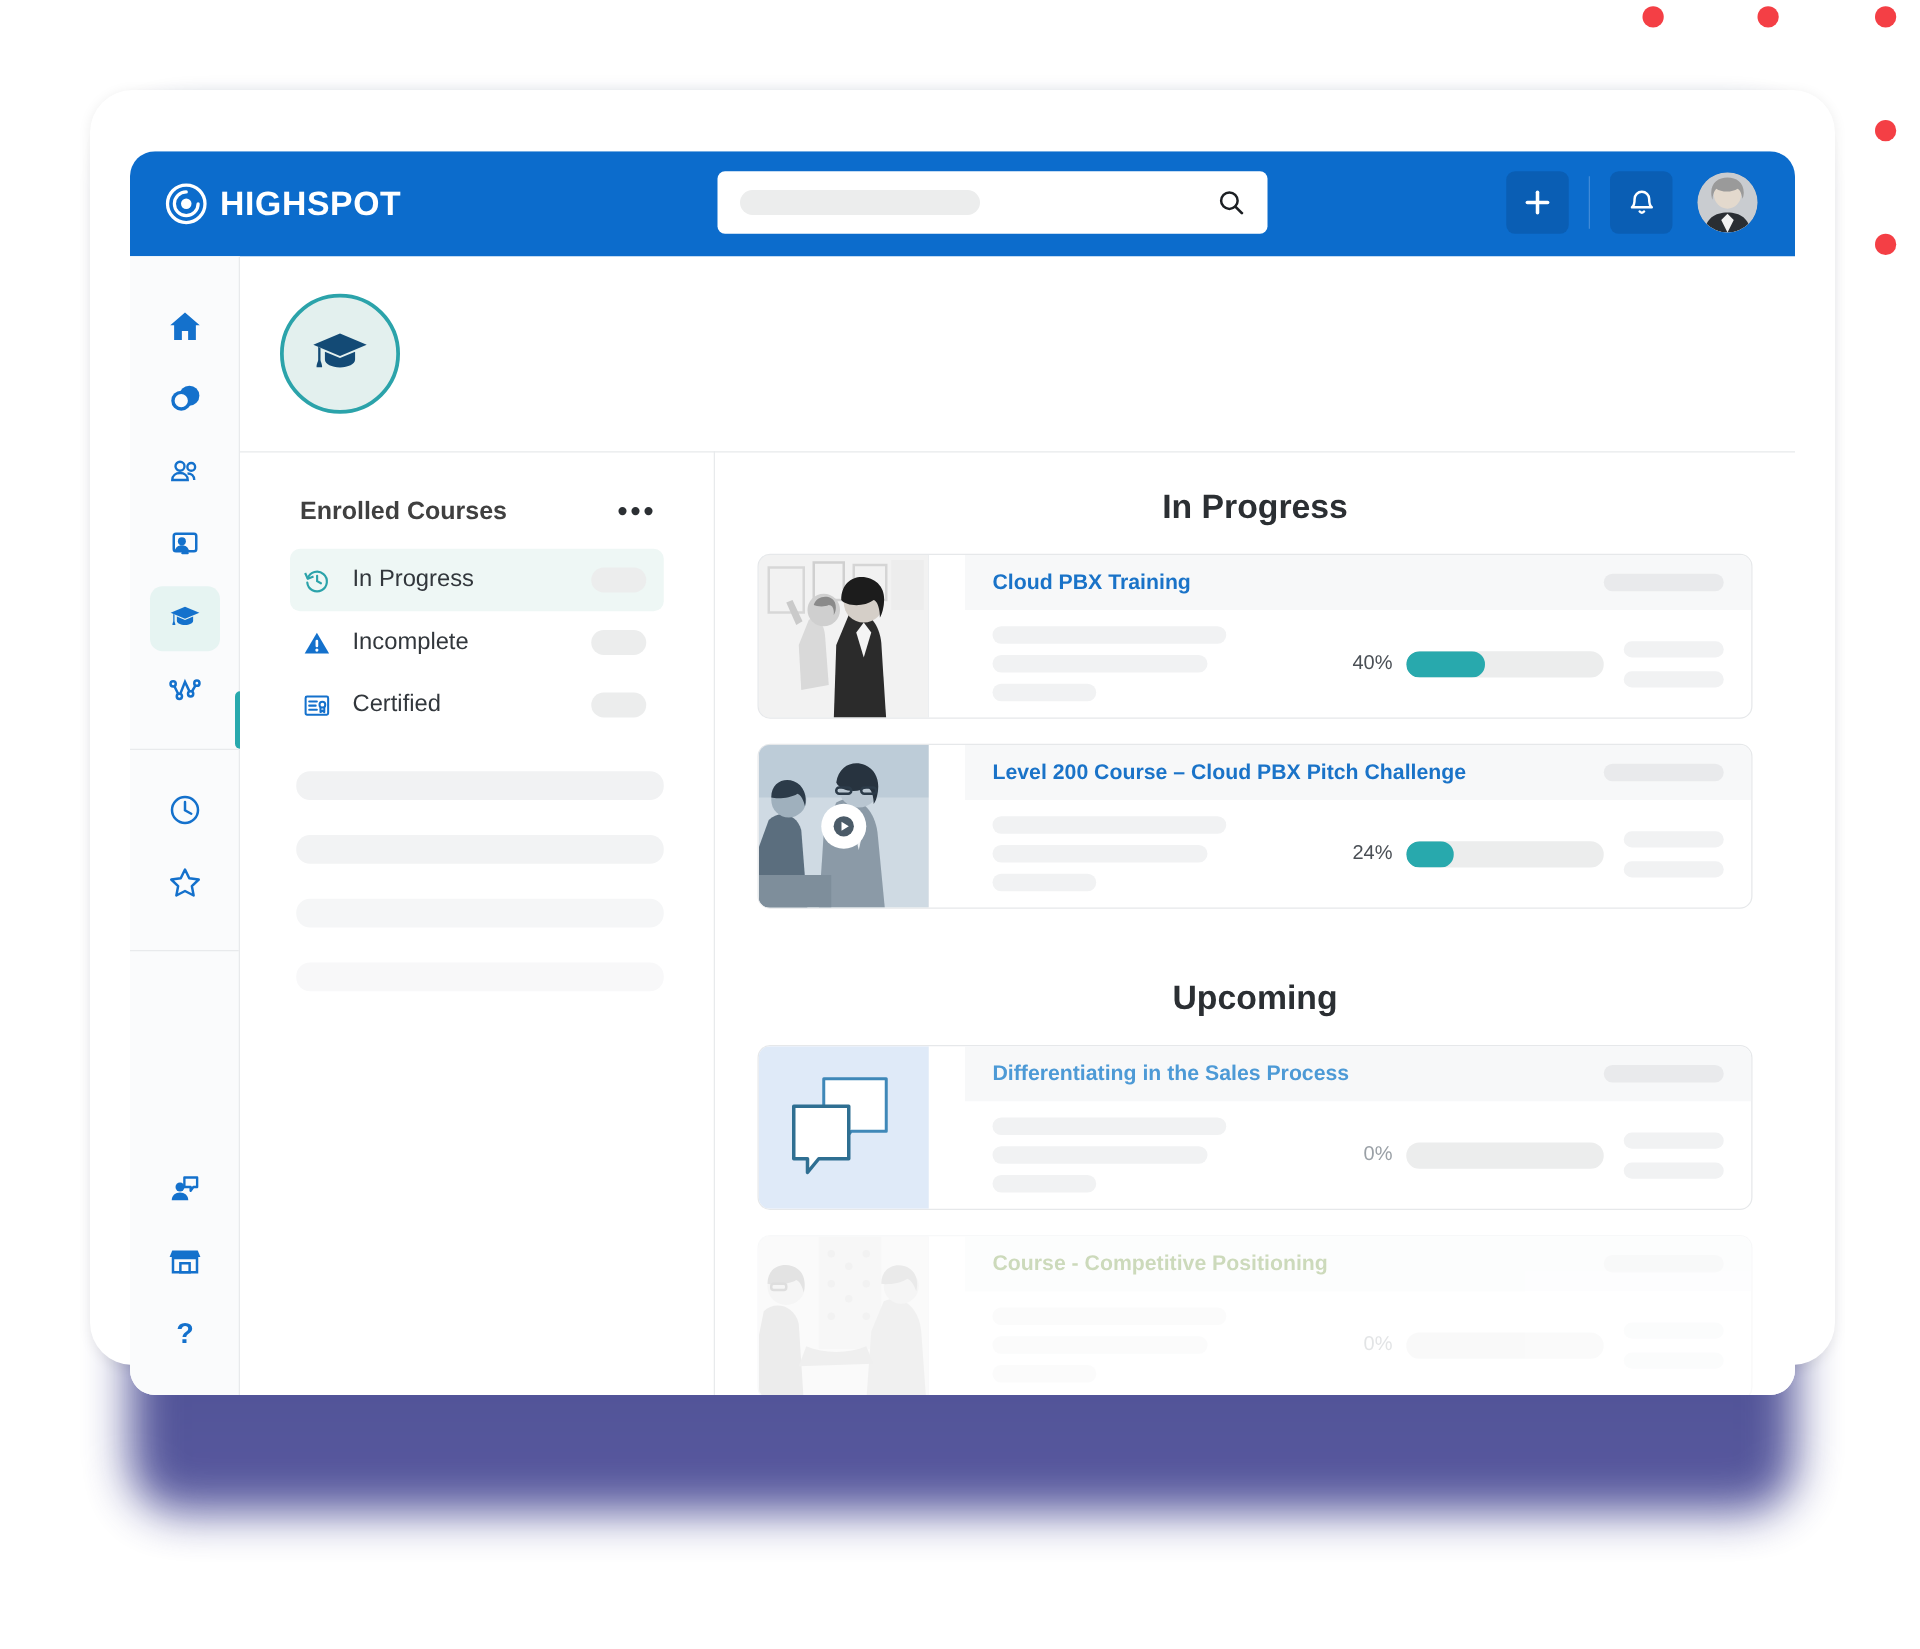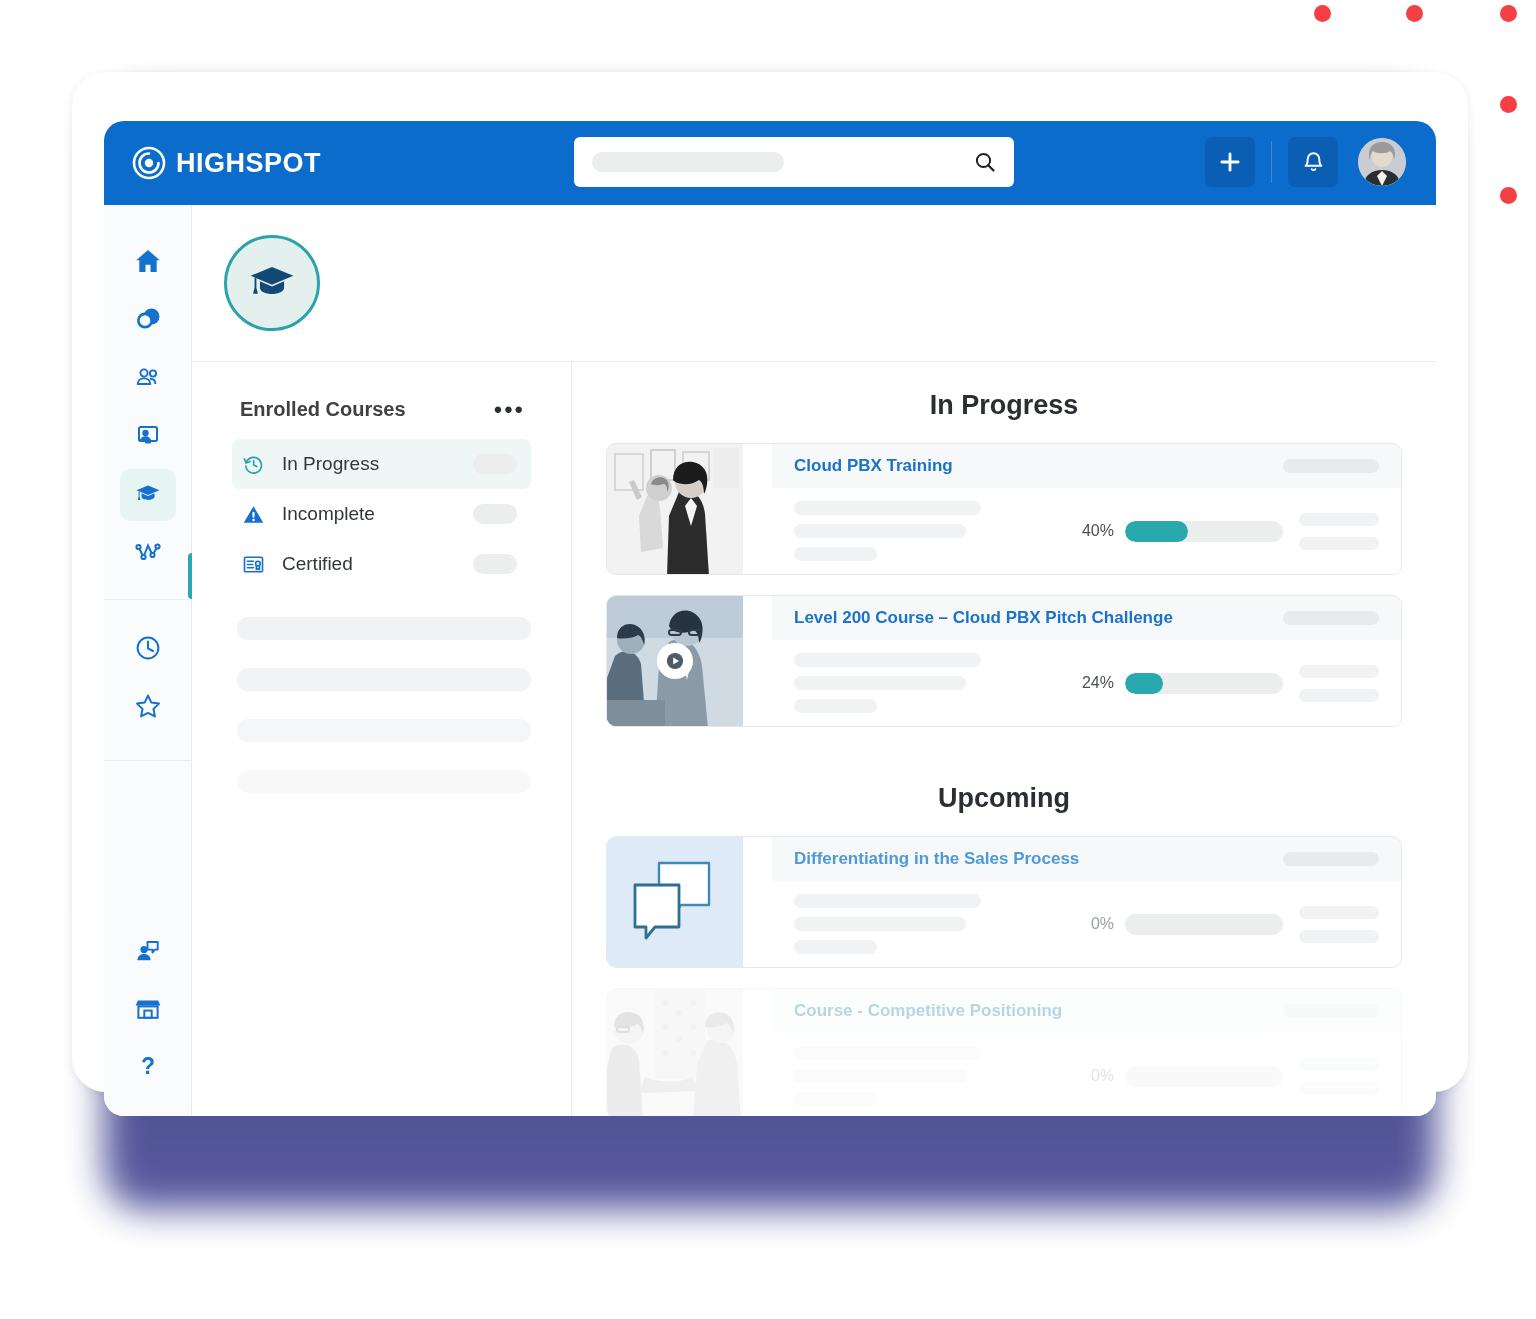--- a/index.html
+++ b/index.html
@@ -631,21 +631,21 @@
             <path d="M7 38c0-13 11-17 20-14s11 12 9 21c0 0-2-9-6-10-6 4-19 4-23 3z" fill="#9c9c9c"></path>
             <rect x="10" y="38" width="12" height="5" rx="2" fill="none" stroke="#8c8c8c" stroke-width="2"></rect>
             <path d="M100 52c14-6 28 4 30 24l4 56H86l4-56z" fill="#cdcdcd"></path>
             <circle cx="114" cy="40" r="14" fill="#ddd"></circle>
             <path d="M98 38c0-12 10-17 19-14s11 12 9 20c0 0-3-9-7-10-6 4-17 5-21 4z" fill="#b5b5b5"></path>
             <path d="M38 88c14 6 34 6 48 0l6 14-60 2z" fill="#c8c8c8"></path>
           </svg>
         </div>
         <div class="card-body">
           <div class="card-head-band">
-            <span class="card-title" style="color:#0369a1;">Course - Competitive Positioning</span>
+            <span class="card-title" style="color:#4d7c0f;">Course - Competitive Positioning</span>
             <span class="head-skel"></span>
           </div>
           <div class="card-main">
             <div class="card-lines">
               <div class="line" style="width:72%;"></div>
               <div class="line" style="width:66%;"></div>
               <div class="line" style="width:32%;"></div>
             </div>
             <div class="progress-wrap">
               <span class="progress-pct" style="color:#9aa0a6;">0%</span>

